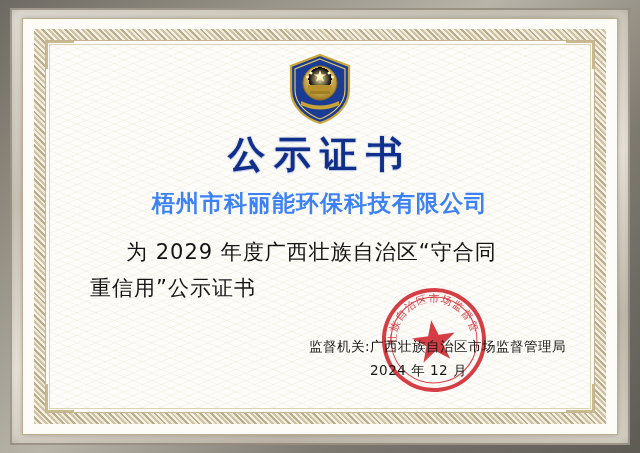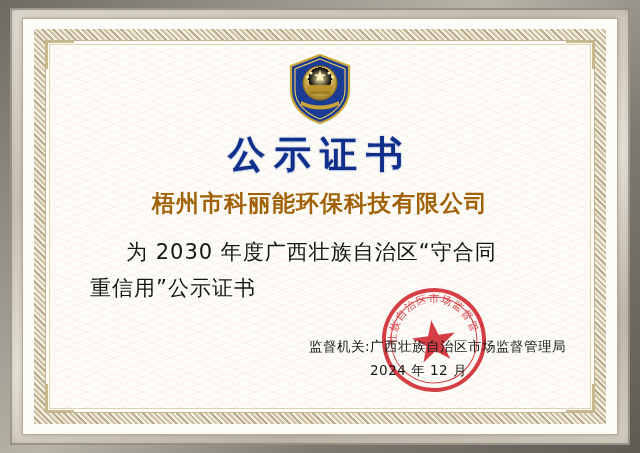--- a/index.html
+++ b/index.html
@@ -124,21 +124,21 @@
   .company-name {
     position: absolute;
     top: 140px;
     left: 8px;
     right: 8px;
     text-align: center;
     font-family: "DejaVu Sans", "Liberation Sans", sans-serif;
     font-weight: bold;
     font-size: 23px;
     letter-spacing: 1px;
-    color: #a16207;
+    color: #3b82f6;
   }
 
   .body-text {
     position: absolute;
     top: 186px;
     left: 34px;
     right: 30px;
     font-family: "DejaVu Sans", "Liberation Sans", sans-serif;
     font-size: 21px;
     line-height: 36px;
@@ -233,21 +233,21 @@
 
             <path d="M18 49 Q37 58 56 49 L56 53 Q37 62 18 53 Z" fill="#c9a437"></path>
           </svg>
         </div>
 
         <div class="cert-title">公示证书</div>
 
         <div class="company-name">梧州市科丽能环保科技有限公司</div>
 
         <div class="body-text">
-          <div class="line1">为 2030 年度广西壮族自治区“守合同</div>
+          <div class="line1">为 2029 年度广西壮族自治区“守合同</div>
           <div class="line2">重信用”公示证书</div>
         </div>
 
         <div class="seal">
           <svg viewBox="0 0 108 108" width="108" height="108" aria-hidden="true">
             <circle cx="54" cy="54" r="50" fill="none" stroke="#d0202a" stroke-width="4"></circle>
             <circle cx="54" cy="54" r="43" fill="none" stroke="#d0202a" stroke-width="1"></circle>
             <polygon points="54,34 59.3,49.5 75.6,49.5 62.4,59.2 67.5,74.8 54,65.2 40.5,74.8 45.6,59.2 32.4,49.5 48.7,49.5" fill="#d0202a"></polygon>
             <path id="sealArc" d="M 16 54 A 38 38 0 0 1 92 54" fill="none"></path>
             <text font-size="10.5" fill="#d0202a" letter-spacing="1.2" font-family="'DejaVu Sans','Liberation Sans',sans-serif">

